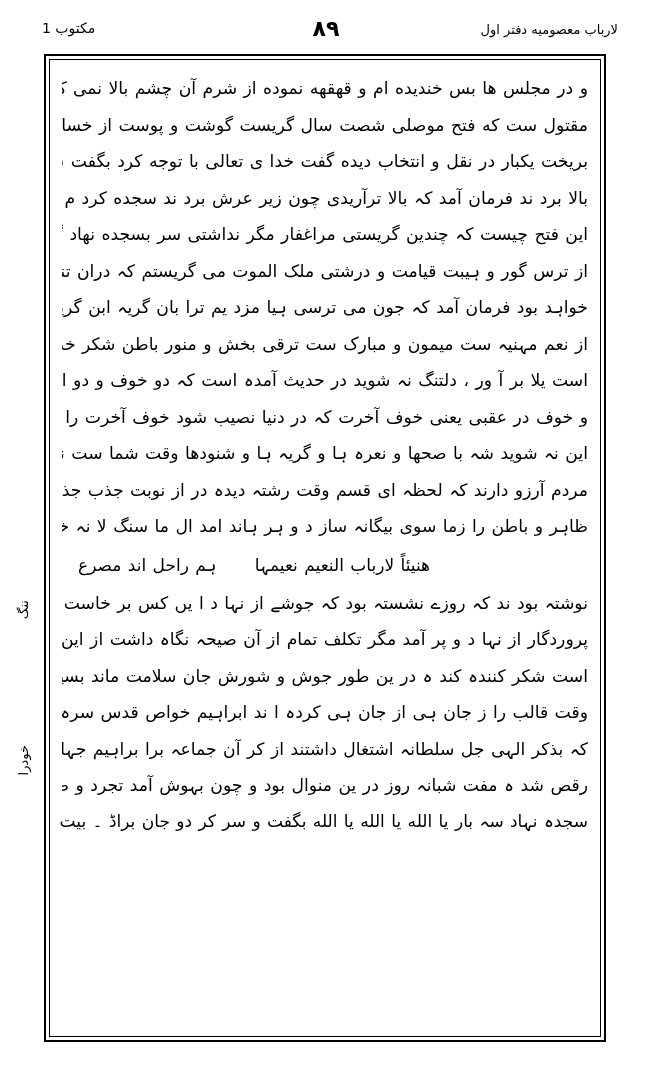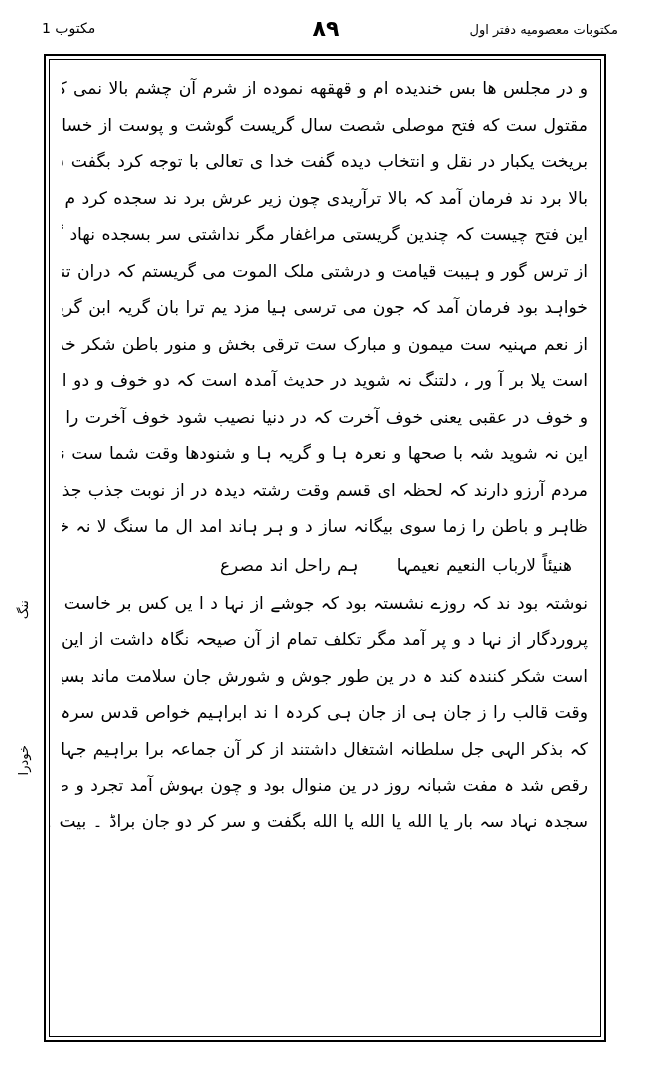--- a/index.html
+++ b/index.html
@@ -94,21 +94,21 @@
   }
   .line {
     display: block;
     white-space: nowrap;
     overflow: hidden;
   }
 
   
   .misra {
     display: block;
-    text-align: right;
+    text-align: left;
     font-size: 17px;
     line-height: 40px;
     white-space: nowrap;
   }
   .misra .seg {
     display: inline-block;
     margin: 0 16px;
   }
 
   
@@ -140,21 +140,21 @@
   }
   #note-0 { top: 600px; }
   #note-1 { top: 745px; }
 </style>
 </head>
 <body>
 
 <div class="page">
 
   <div class="header">
-    <div class="hdr-right">مکتوبات معصومیه دفتر اول</div>
+    <div class="hdr-right">لارباب معصومیه دفتر اول</div>
     <div class="hdr-page">۸۹</div>
     <div class="hdr-left">مکتوب 1</div>
   </div>
 
   <div class="margin-note" id="note-0">
     <span>ننگ</span>
   </div>
   <div class="margin-note" id="note-1">
     <span>خودرا</span>
   </div>

